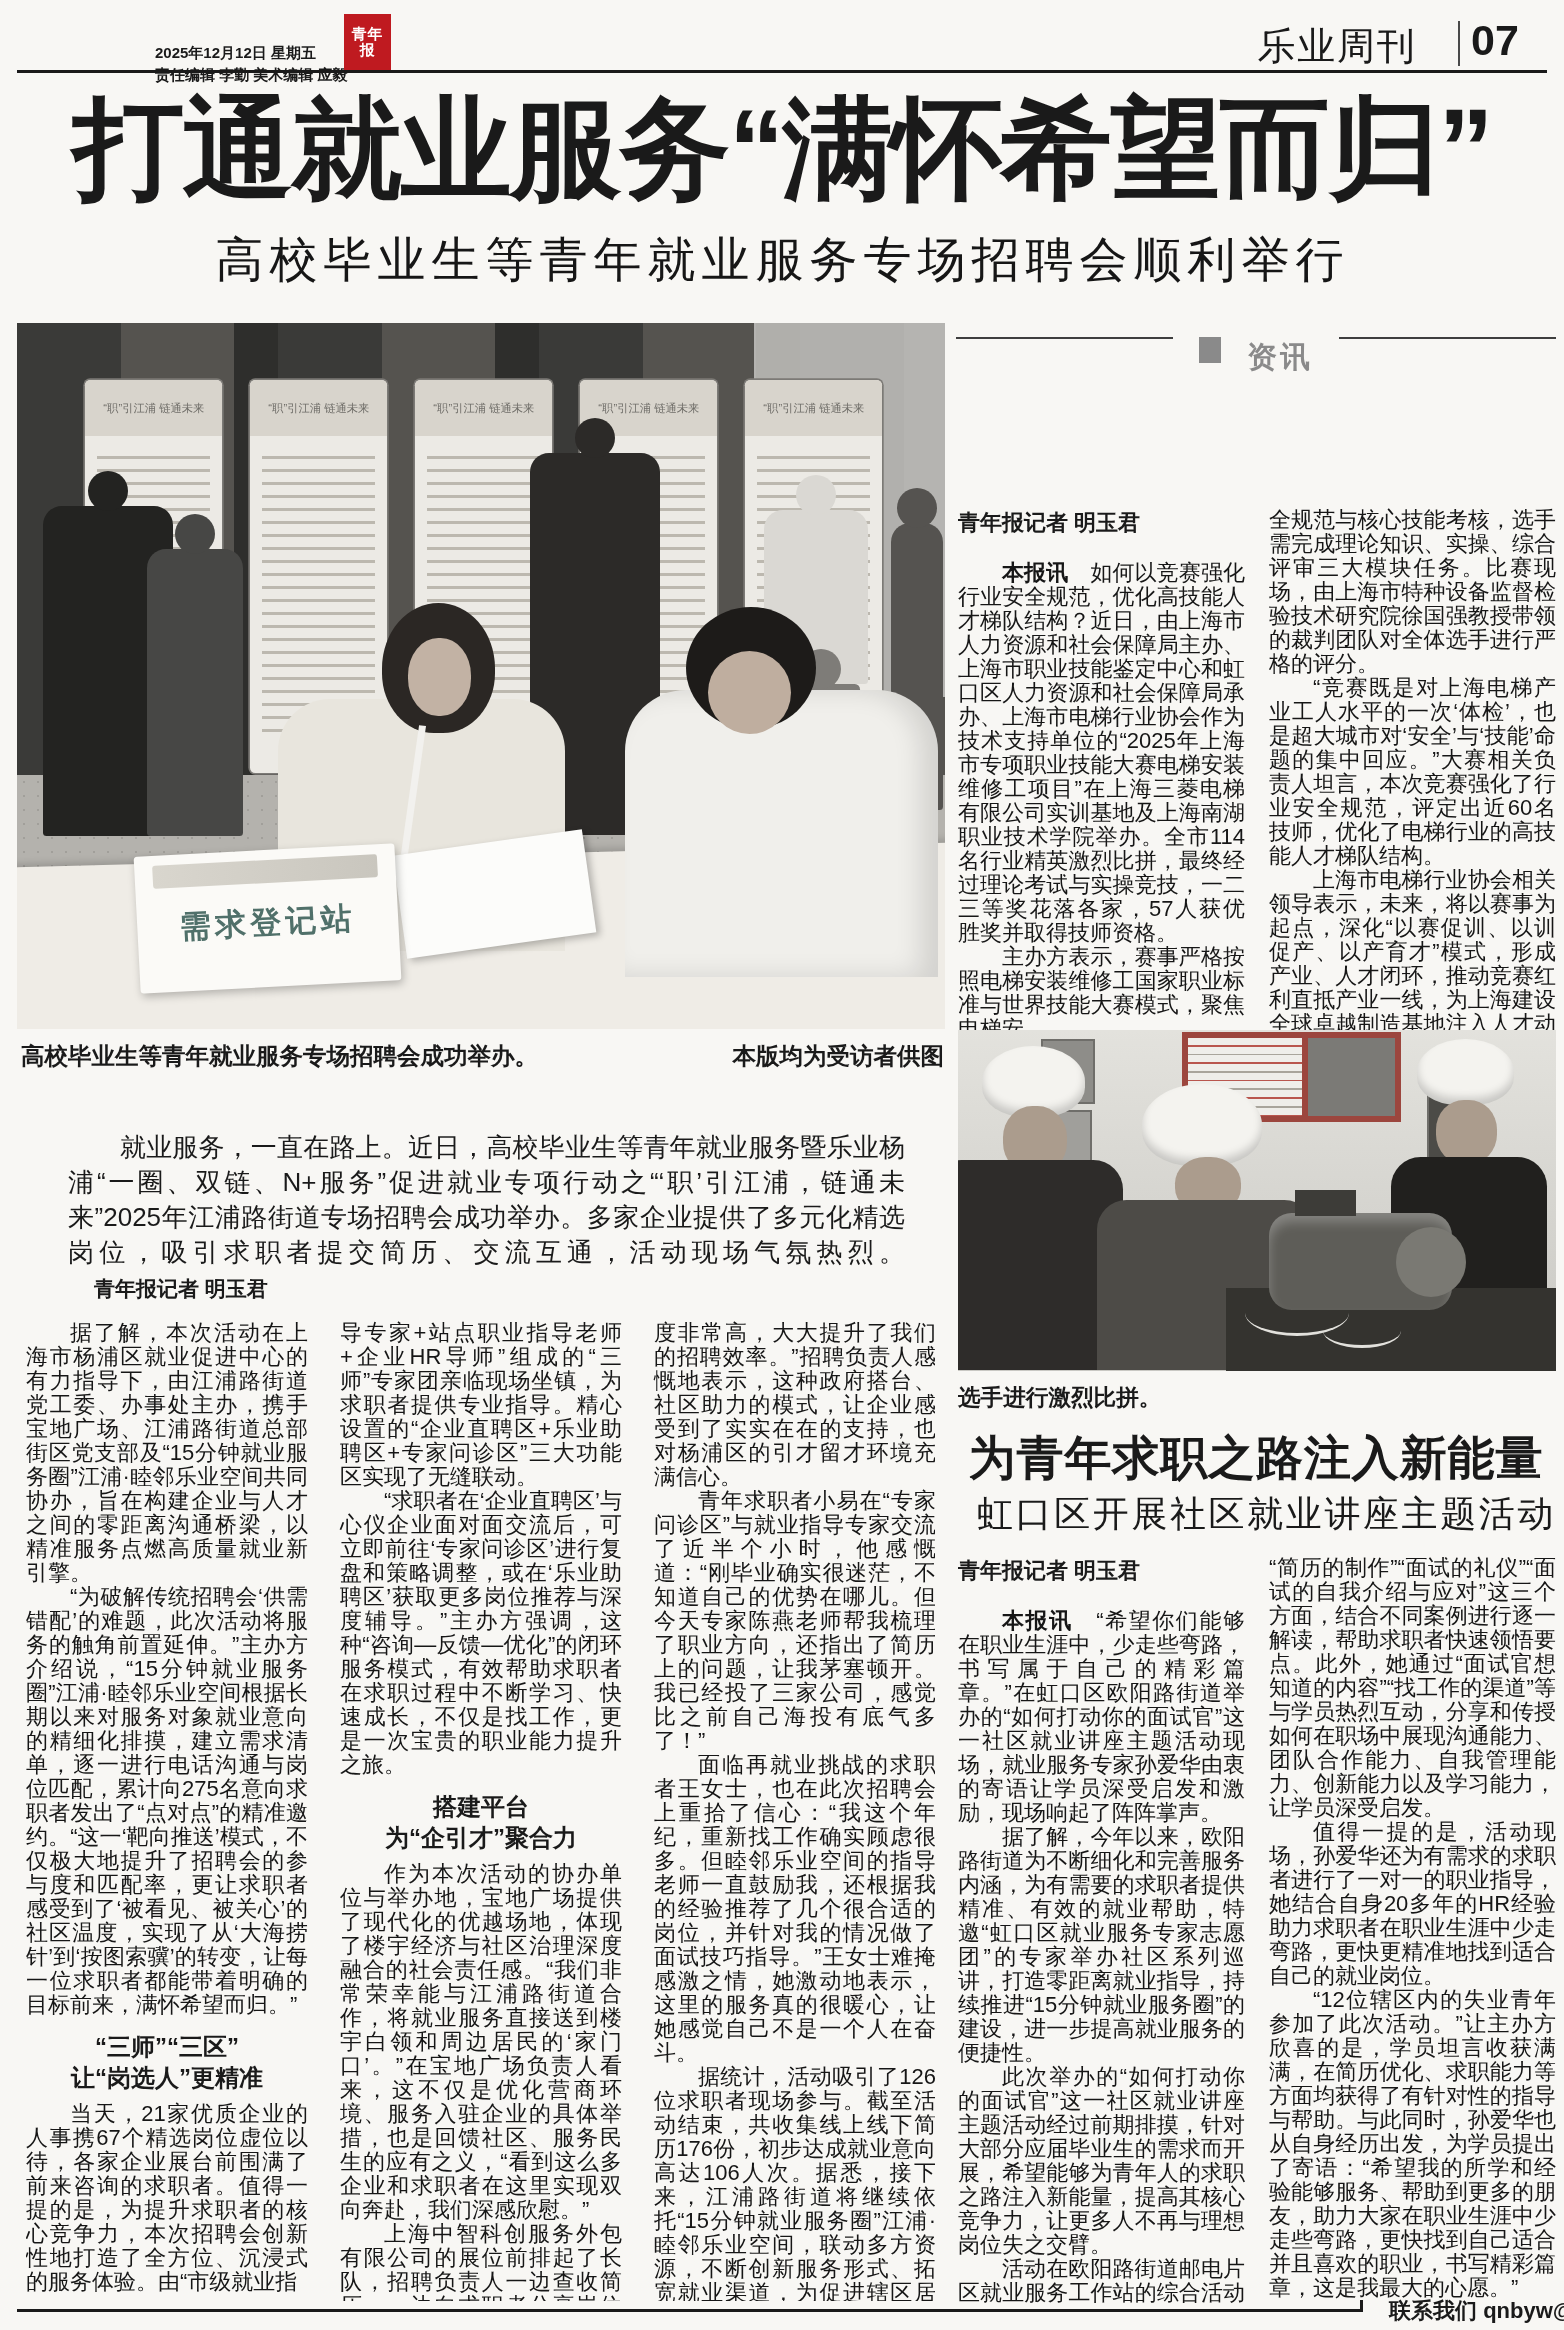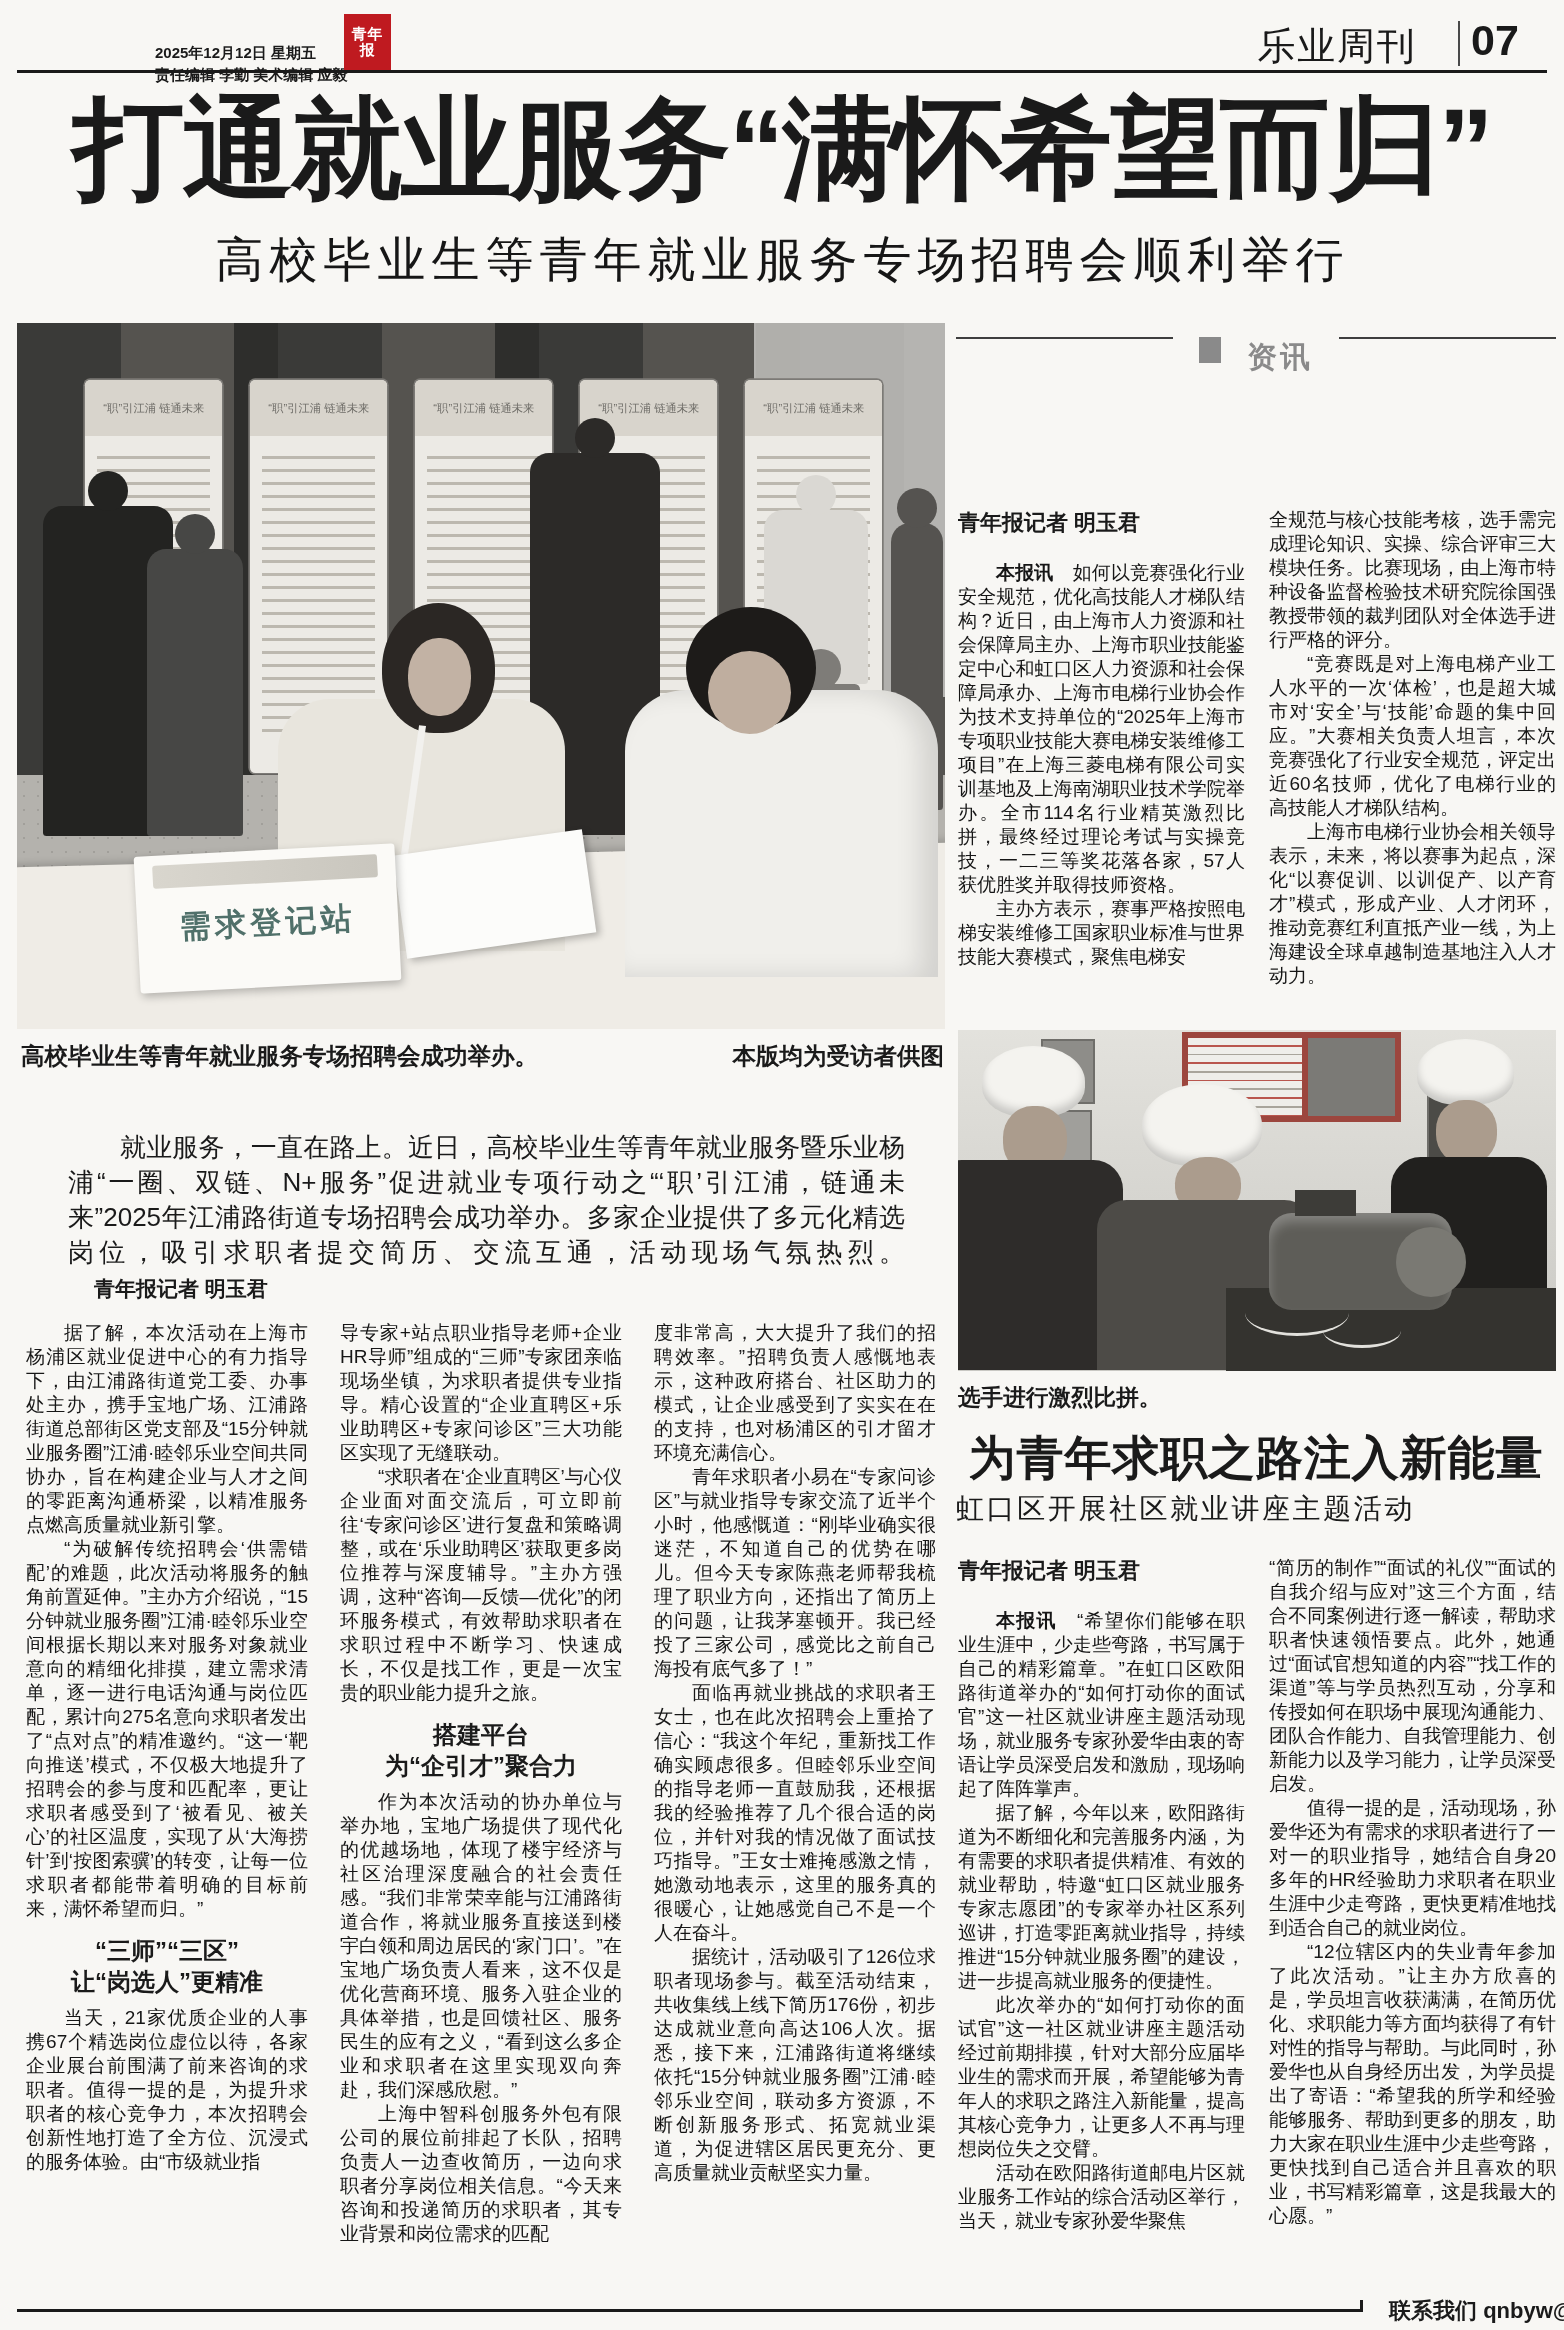--- a/index.html
+++ b/index.html
@@ -62,21 +62,21 @@
   .cap-row{left:21px;top:1040px;width:923px;font-size:23.5px;font-weight:bold;display:flex;justify-content:space-between;}
   .lead-wrap{left:52px;top:1114px;width:869px;font-size:26px;line-height:35px;text-align:justify;}
   .lead-wrap .txt{ }
   .lead-para{margin:16px;text-indent:2em;}
   .lead-by{font-weight:bold;font-size:21px;margin-left:26px;white-space:nowrap;}
   
   .colwrap{display:flex;overflow:hidden;}
   .col{flex:0 0 auto;}
   .main-cols{left:26px;top:1321px;width:909px;height:980px;gap:32px;}
   .main-cols .col{width:282px;}
-  .para{margin:0;font-size:19px;line-height:24px;text-align:justify;text-indent:2em;color:#161616;}
+  .para{margin:0;font-size:22px;line-height:24px;text-align:justify;text-indent:2em;color:#161616;}
   .para.ni{text-indent:0;}
   .lead-in{font-weight:bold;}
   .col-h{font-size:24px;font-weight:bold;text-align:center;line-height:31px;white-space:pre-line;
          padding:14px 0 8.7px 0;}
   .col .col-h:first-child{padding-top:1.7px;}
   .byline{font-size:22px;font-weight:bold;margin:0 0 22.6px 0;}
   
   .newsbar{left:956px;top:337px;width:600px;display:flex;align-items:flex-start;gap:26px;}
   .newsbar .line{flex:1;height:1.7px;background:#3e3e3e;}
   .news-marker{width:22.6px;height:26px;background:#8a8a8a;display:inline-block;}
@@ -99,21 +99,21 @@
   .jacket{position:absolute;border-radius:29.6px 29.6px 0 0;}
   .p2-bench{position:absolute;right:0;bottom:0;width:330px;height:83px;background:#34332f;}
   .p2-motor{position:absolute;right:104px;bottom:61px;width:183px;height:97px;background:#5e5d58;border-radius:22.6px;
             box-shadow:inset 0 8.7px 12px rgba(255,255,255,.25);}
   .p2-motor::before{content:"";position:absolute;right:-14px;top:14px;width:70px;height:70px;border-radius:50%;background:#7a7973;}
   .p2-motor::after{content:"";position:absolute;left:26px;top:-22.6px;width:61px;height:26px;background:#3d3c38;}
   .p2-wire{position:absolute;border-bottom:3.5px solid #e2e1dc;border-radius:50%;}
   .p2-caption{left:958px;top:1382px;width:598px;font-size:22.6px;font-weight:bold;}
   
   .a3-title{left:956px;top:1427px;width:600px;text-align:center;font-size:47px;font-weight:bold;letter-spacing:0.9px;}
-  .a3-subtitle{left:956px;top:1490px;width:600px;text-align:left;font-size:28px;font-weight:300;letter-spacing:2.6px;}
+  .a3-subtitle{left:956px;top:1490px;width:600px;text-align:right;font-size:36px;font-weight:300;letter-spacing:2.6px;}
   .a3-body{left:958px;top:1556px;width:598px;height:747px;gap:24px;}
   .a3-body .col{width:287px;}
   
   .bottomrule{left:17.4px;top:2309px;width:1345px;height:2.6px;background:#1a1a1a;}
   .bottomtick{left:1360px;top:2300px;width:2.6px;height:12px;background:#1a1a1a;}
   .footer{left:1389px;top:2296px;width:174px;font-size:22px;font-weight:bold;white-space:nowrap;}
 </style>
 </head>
 <body>
 

